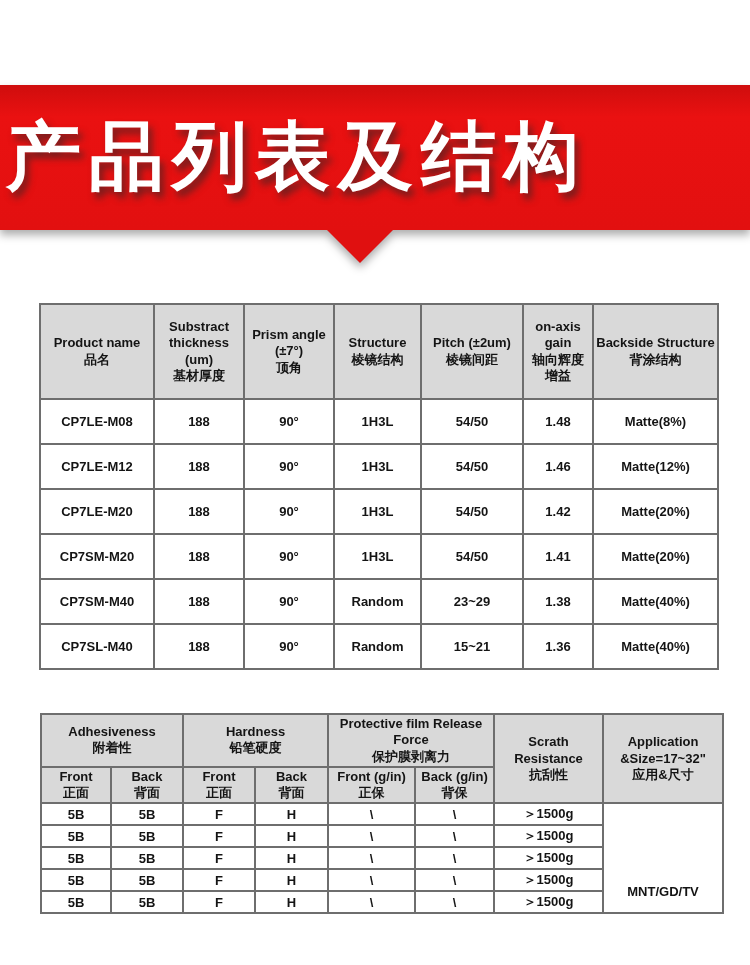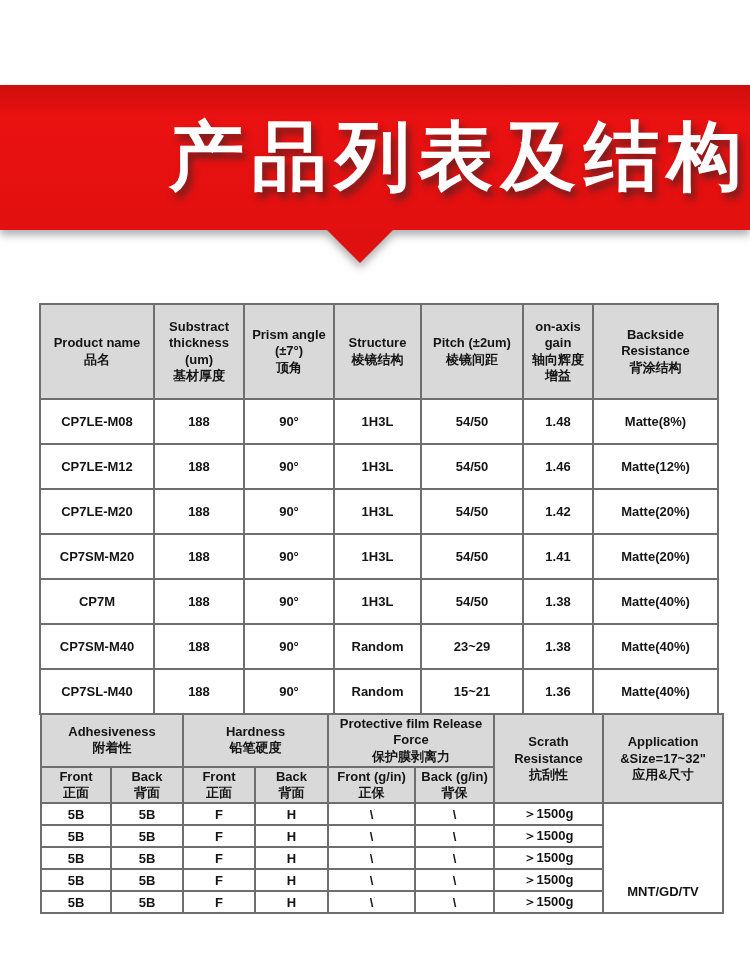--- a/index.html
+++ b/index.html
@@ -9,21 +9,21 @@
     font-family:"Liberation Sans", sans-serif;
   }
   
   .banner-wrap{
     position:absolute;left:0;top:85px;width:750px;
     filter:drop-shadow(0 5px 4px rgba(0,0,0,0.32));
   }
   .banner{
     position:relative;width:750px;height:145px;
     background:linear-gradient(180deg,#cf0d0d 0%,#ea1111 22%,#e21010 100%);
-    display:flex;align-items:center;justify-content:flex-end;
+    display:flex;align-items:center;justify-content:flex-start;
   }
   .banner-title{
     color:#ffffff;font-size:75px;font-weight:bold;letter-spacing:8px;
     white-space:nowrap;padding-left:6px;
     text-shadow:4px 6px 7px rgba(70,35,35,0.70);
   }
   .banner-notch{
     position:absolute;left:327px;top:145px;width:0;height:0;
     border-left:33px solid transparent;
     border-right:33px solid transparent;
@@ -95,21 +95,21 @@
       </th>
       <th>
         <div class="en">Pitch (±2um)</div>
         <div class="zh">棱镜间距</div>
       </th>
       <th>
         <div class="en">on-axis gain</div>
         <div class="zh">轴向辉度增益</div>
       </th>
       <th>
-        <div class="en">Backside Resistance</div>
+        <div class="en">Backside Structure</div>
         <div class="zh">背涂结构</div>
       </th>
     </tr>
   </thead>
   <tbody>
       <tr>
         <td>CP7LE-M08</td>
         <td>188</td>
         <td>90°</td>
         <td>1H3L</td>
@@ -136,29 +136,20 @@
         <td>Matte(20%)</td>
       </tr>
       <tr>
         <td>CP7SM-M20</td>
         <td>188</td>
         <td>90°</td>
         <td>1H3L</td>
         <td>54/50</td>
         <td>1.41</td>
         <td>Matte(20%)</td>
-      </tr>
-      <tr>
-        <td>CP7M</td>
-        <td>188</td>
-        <td>90°</td>
-        <td>1H3L</td>
-        <td>54/50</td>
-        <td>1.38</td>
-        <td>Matte(40%)</td>
       </tr>
       <tr>
         <td>CP7SM-M40</td>
         <td>188</td>
         <td>90°</td>
         <td>Random</td>
         <td>23~29</td>
         <td>1.38</td>
         <td>Matte(40%)</td>
       </tr>

